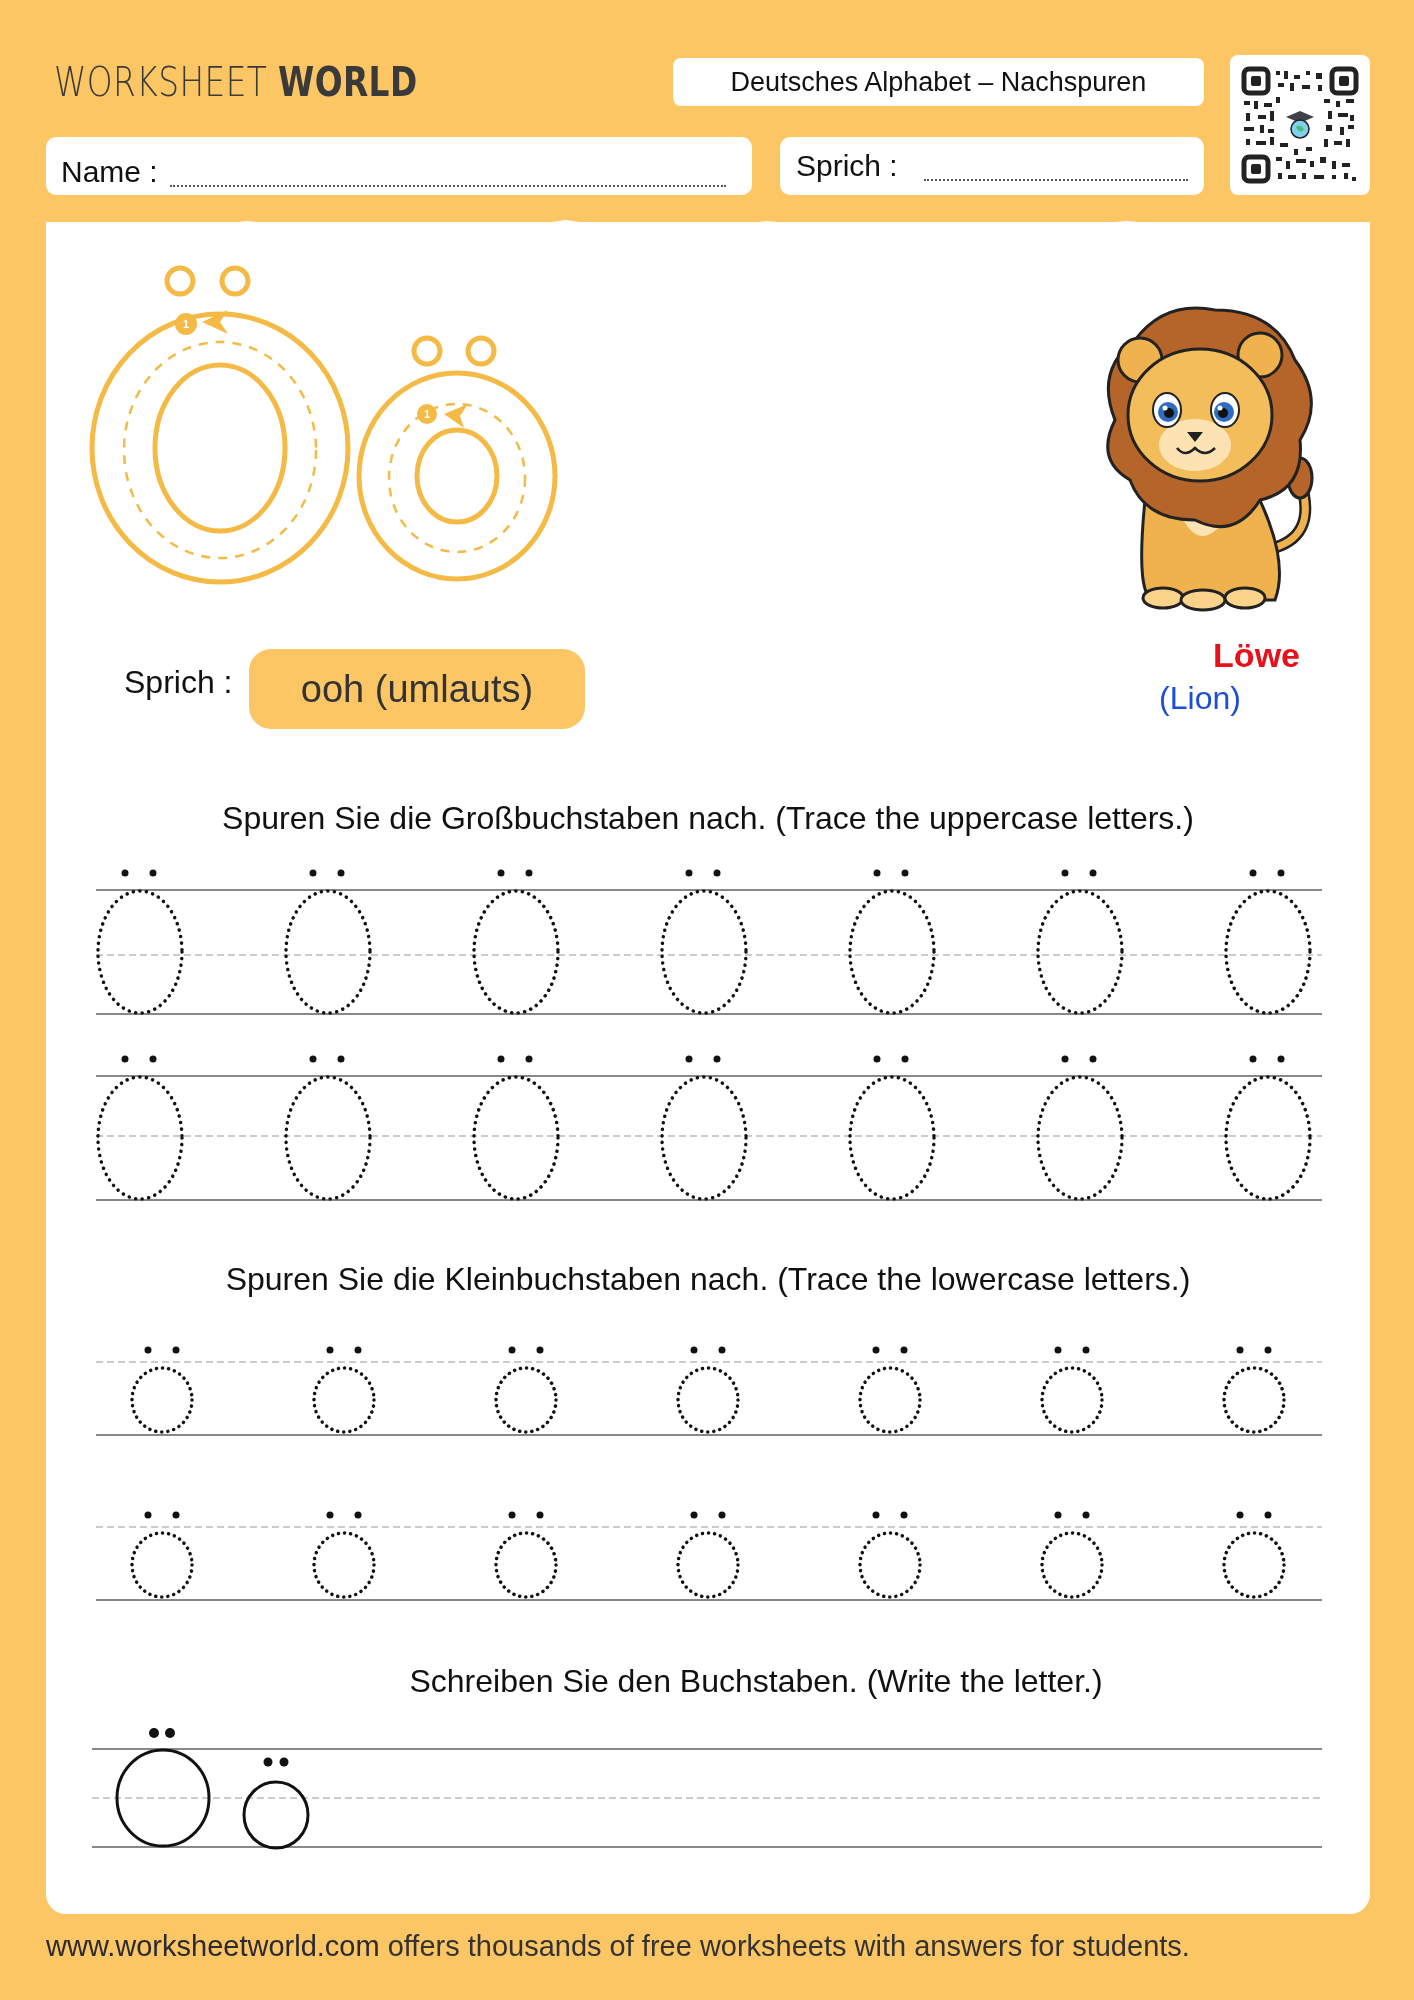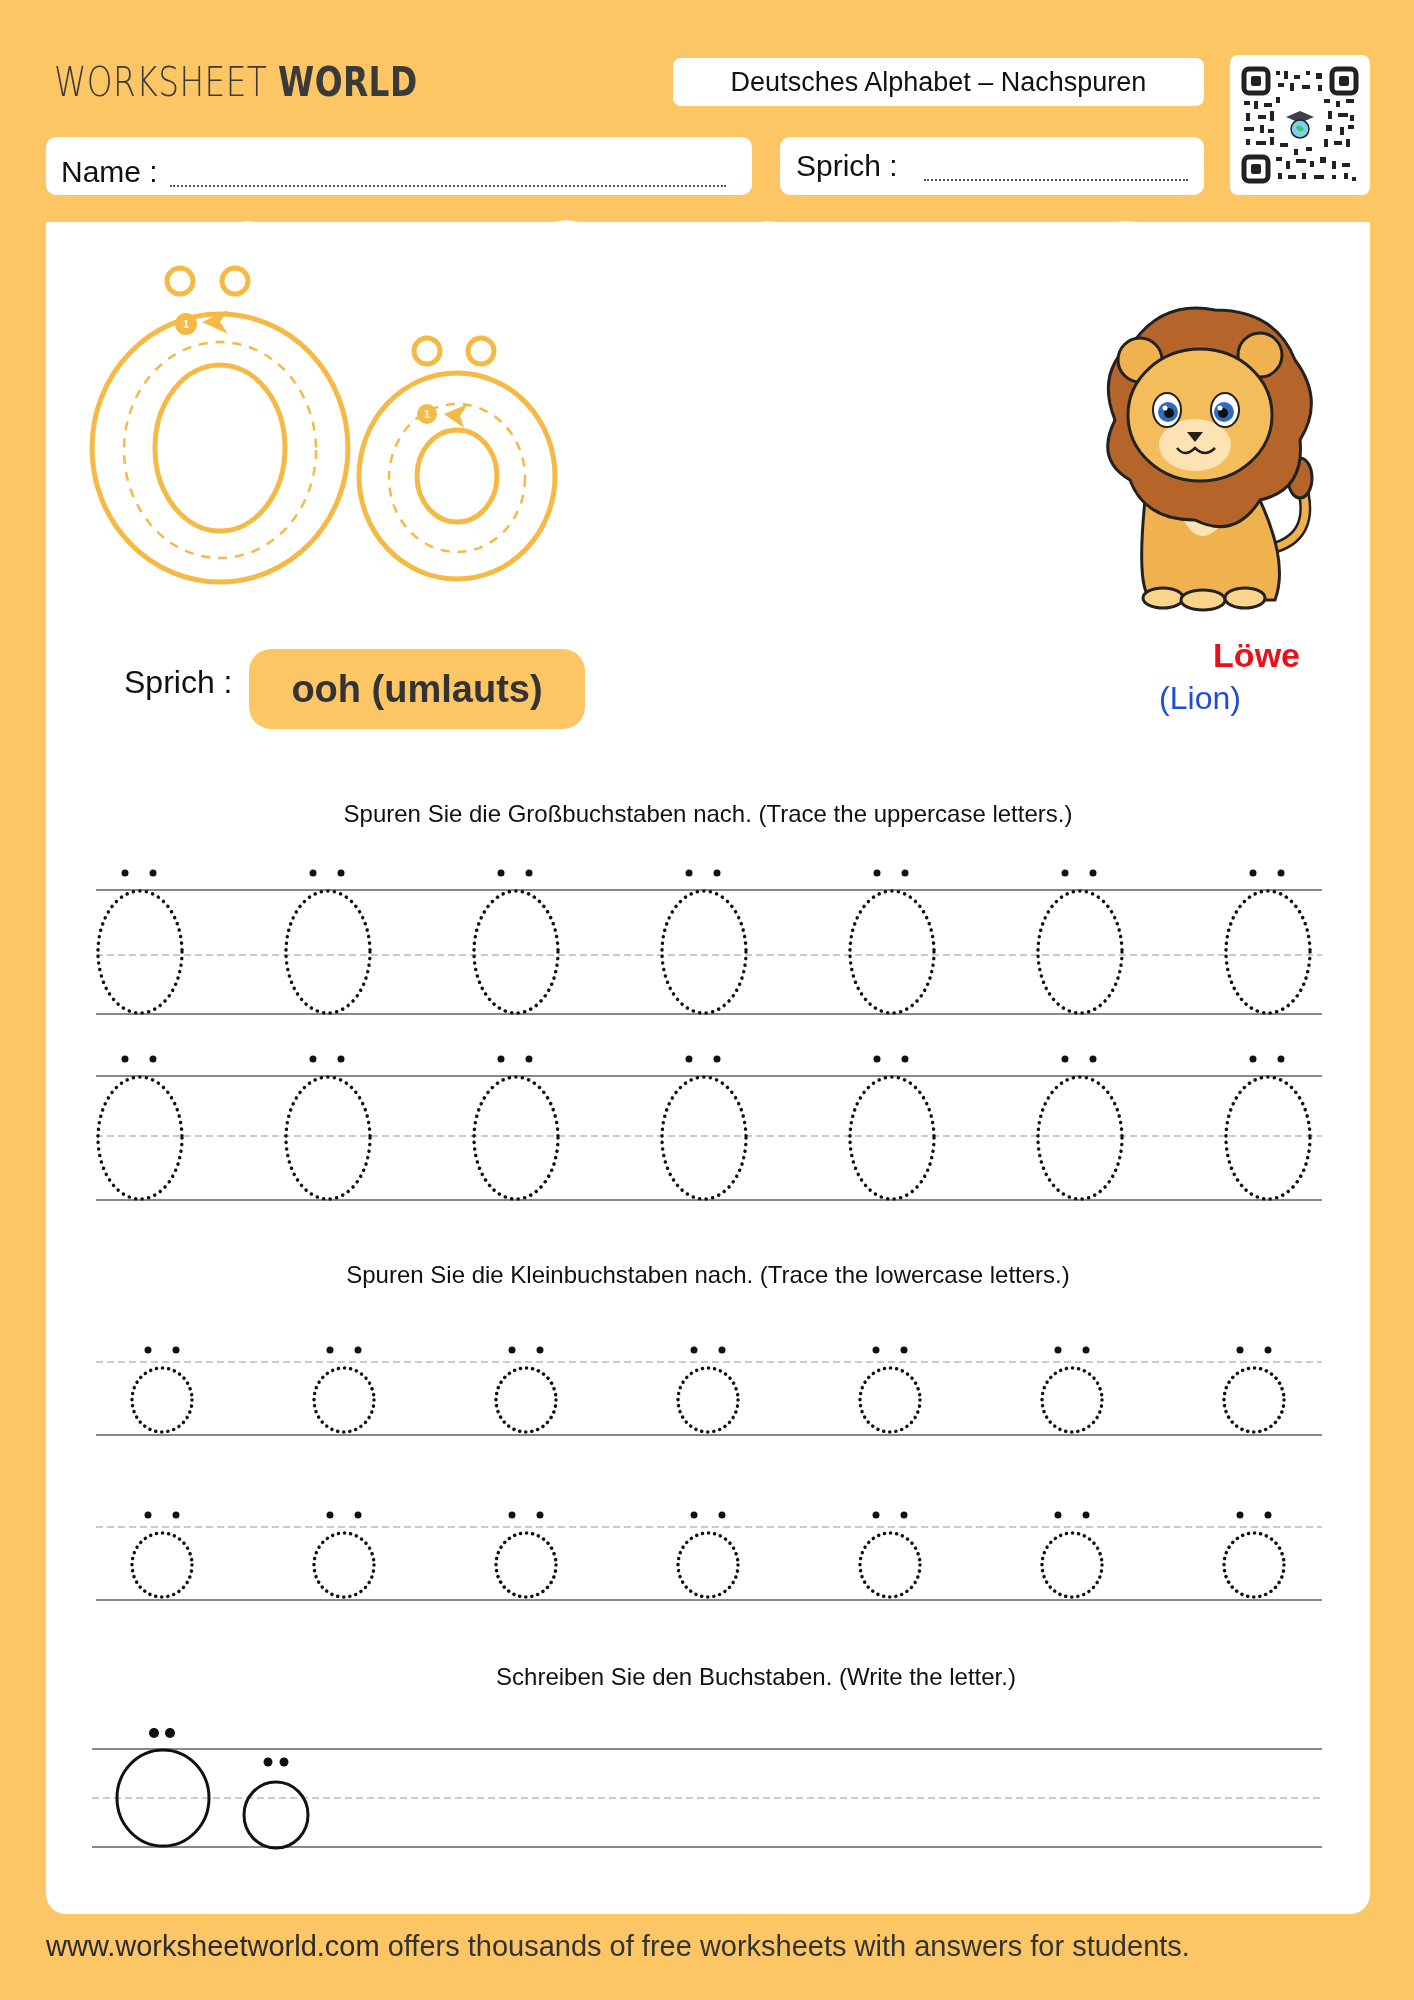--- a/index.html
+++ b/index.html
@@ -32,27 +32,27 @@
 
   .qr { left: 1230px; top: 55px; width: 140px; height: 140px; background: #fff; border-radius: 8px; padding: 10px; }
 
   
   .card { left: 46px; top: 222px; width: 1324px; height: 1692px; background: #fff; border-radius: 0 0 20px 20px; }
   .torn { left: 46px; top: 212px; width: 1324px; height: 30px; }
 
   .big-letters { left: 82px; top: 258px; width: 490px; height: 340px; }
 
   .speak-label { left: 124px; top: 664px; font-size: 32px; color: #111; }
-  .speak-pill { left: 249px; top: 649px; width: 336px; height: 80px; background: #fdc664; border-radius: 22px; display: flex; align-items: center; justify-content: center; font-size: 38px; font-weight: 700; color: #333; }
+  .speak-pill { left: 249px; top: 649px; width: 336px; height: 80px; background: #fdc664; border-radius: 22px; display: flex; align-items: center; justify-content: center; font-size: 38px; font-weight: 400; color: #333; }
 
   .lion { left: 1085px; top: 300px; width: 250px; height: 320px; }
   .word { left: 1100px; top: 636px; width: 200px; text-align: right; font-size: 34px; font-weight: 700; color: #e8101a; }
   .word-en { left: 1100px; top: 680px; width: 200px; text-align: center; font-size: 32px; color: #1d4ed8; }
 
-  .instr { left: 46px; width: 1324px; text-align: center; font-size: 24px; color: #111; }
+  .instr { left: 46px; width: 1324px; text-align: center; font-size: 32px; color: #111; }
 
   .row { left: 96px; width: 1226px; }
   .row svg { display: block; }
 
   .footer { left: 46px; top: 1930px; font-size: 29px; color: #333; white-space: nowrap; }
   .footer .url { font-weight: 400; color: #2a2a33; text-align: right; }
 </style>
 </head>
 <body>
 

